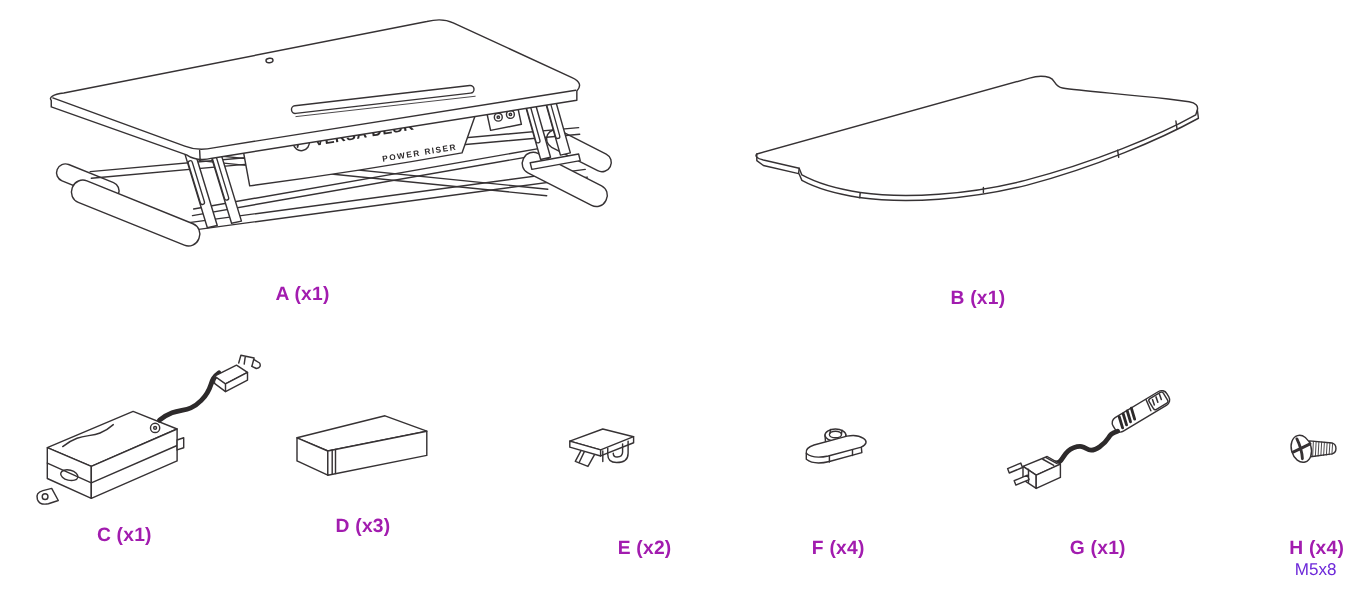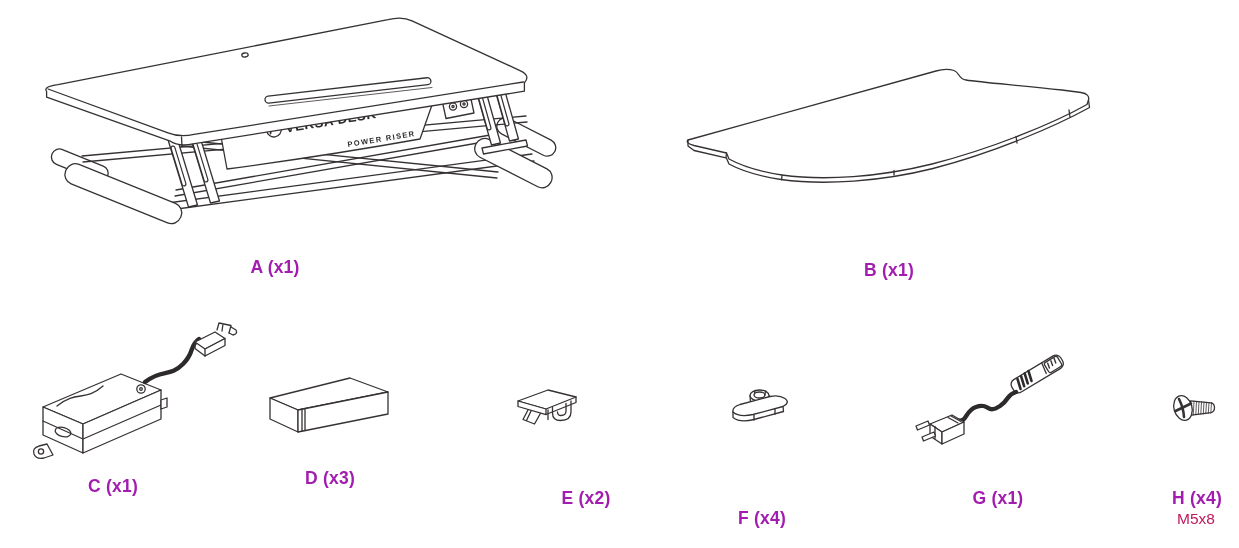--- a/index.html
+++ b/index.html
@@ -17,21 +17,21 @@
   .sd{fill:none;stroke:#363234;stroke-width:5;stroke-linecap:round;}
   .sw{fill:none;stroke:#ffffff;stroke-width:2.6;stroke-linecap:round;}
   .stripe{fill:none;stroke:#2d2a2b;stroke-width:2.6;stroke-linecap:round;}
   .logo-text{font-family:"Liberation Sans",sans-serif;font-weight:bold;fill:#2d2a2b;}
   .part-label{
     position:absolute;transform:translateX(-50%);
     font-size:17.5px;font-weight:700;color:#a21caf;letter-spacing:.2px;white-space:nowrap;
   }
   .part-spec{
     position:absolute;transform:translateX(-50%);
-    font-size:15.5px;font-weight:400;color:#be185d;white-space:nowrap;
+    font-size:15.5px;font-weight:400;color:#6d28d9;white-space:nowrap;
   }
 </style>
 </head>
 <body>
 
 <div id="stage">
 
   <div class="drawing" style="left:30px;top:8px;">
     <svg width="540" height="220" viewBox="0 0 540 220">
 
@@ -177,18 +177,18 @@
       <ellipse class="wf" cx="14" cy="21" rx="9" ry="12.5" transform="rotate(-16 14 21)"></ellipse>
       <path class="ln" style="stroke-width:2.6" d="M 10,12 Q 14.5,21 15,30 M 6.5,24 Q 14,20.5 22,16.5"></path>
     </svg>
   </div>
 
   <div class="part-label" style="left:275px;top:257px;">A (x1)</div>
   <div class="part-label" style="left:889px;top:260px;">B (x1)</div>
   <div class="part-label" style="left:113px;top:476px;">C (x1)</div>
   <div class="part-label" style="left:330px;top:468px;">D (x3)</div>
   <div class="part-label" style="left:546px;top:488px;margin-left:40px;">E (x2)</div>
-  <div class="part-label" style="left:762px;top:488px;margin-top:20px;">F (x4)</div>
+  <div class="part-label" style="left:762px;top:488px;">F (x4)</div>
   <div class="part-label" style="left:980px;top:488px;margin-left:18px;">G (x1)</div>
   <div class="part-label" style="left:1197px;top:488px;text-align:right;">H (x4)</div>
   <div class="part-spec" style="left:1196px;top:510px;">M5x8</div>
 
 </div>
 
 </body></html>

